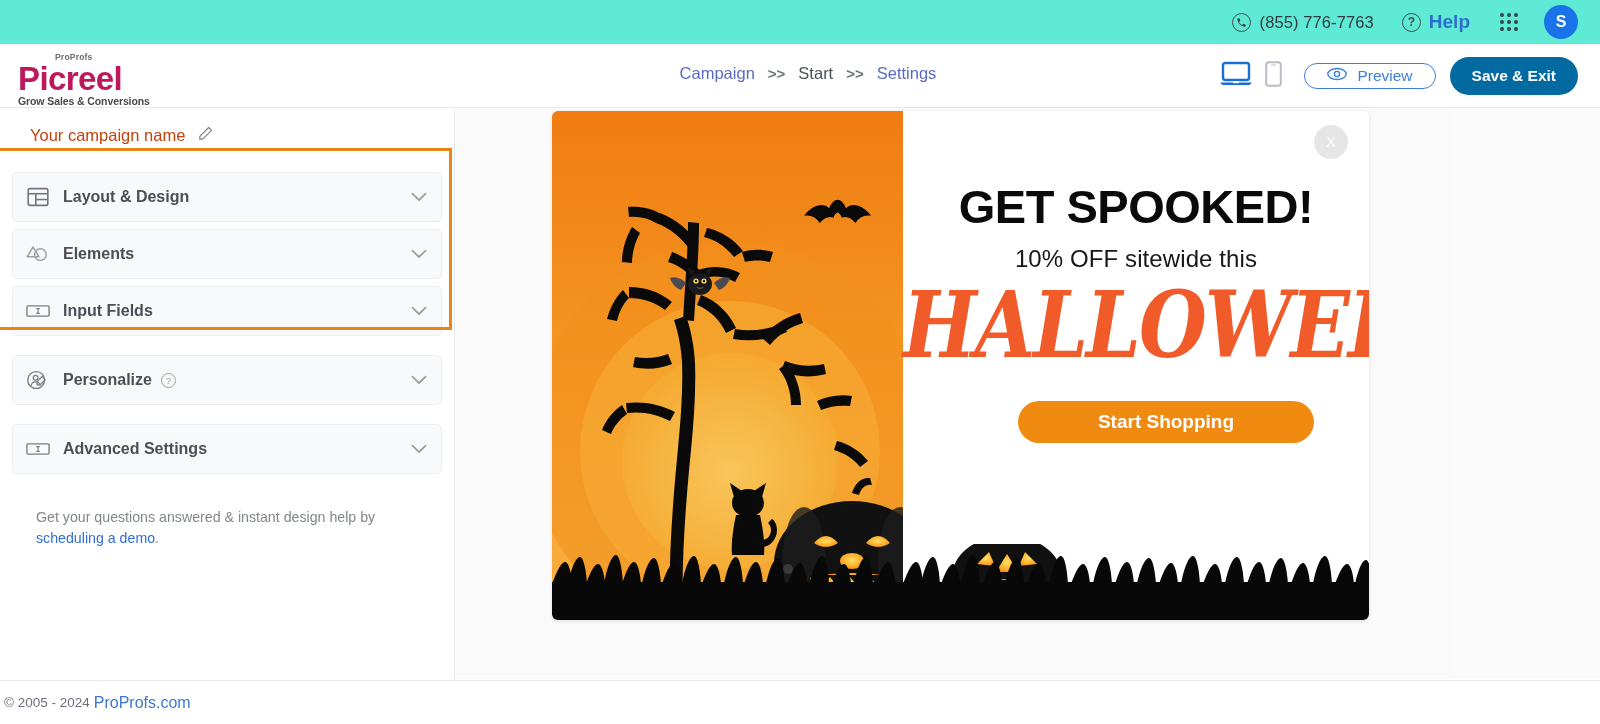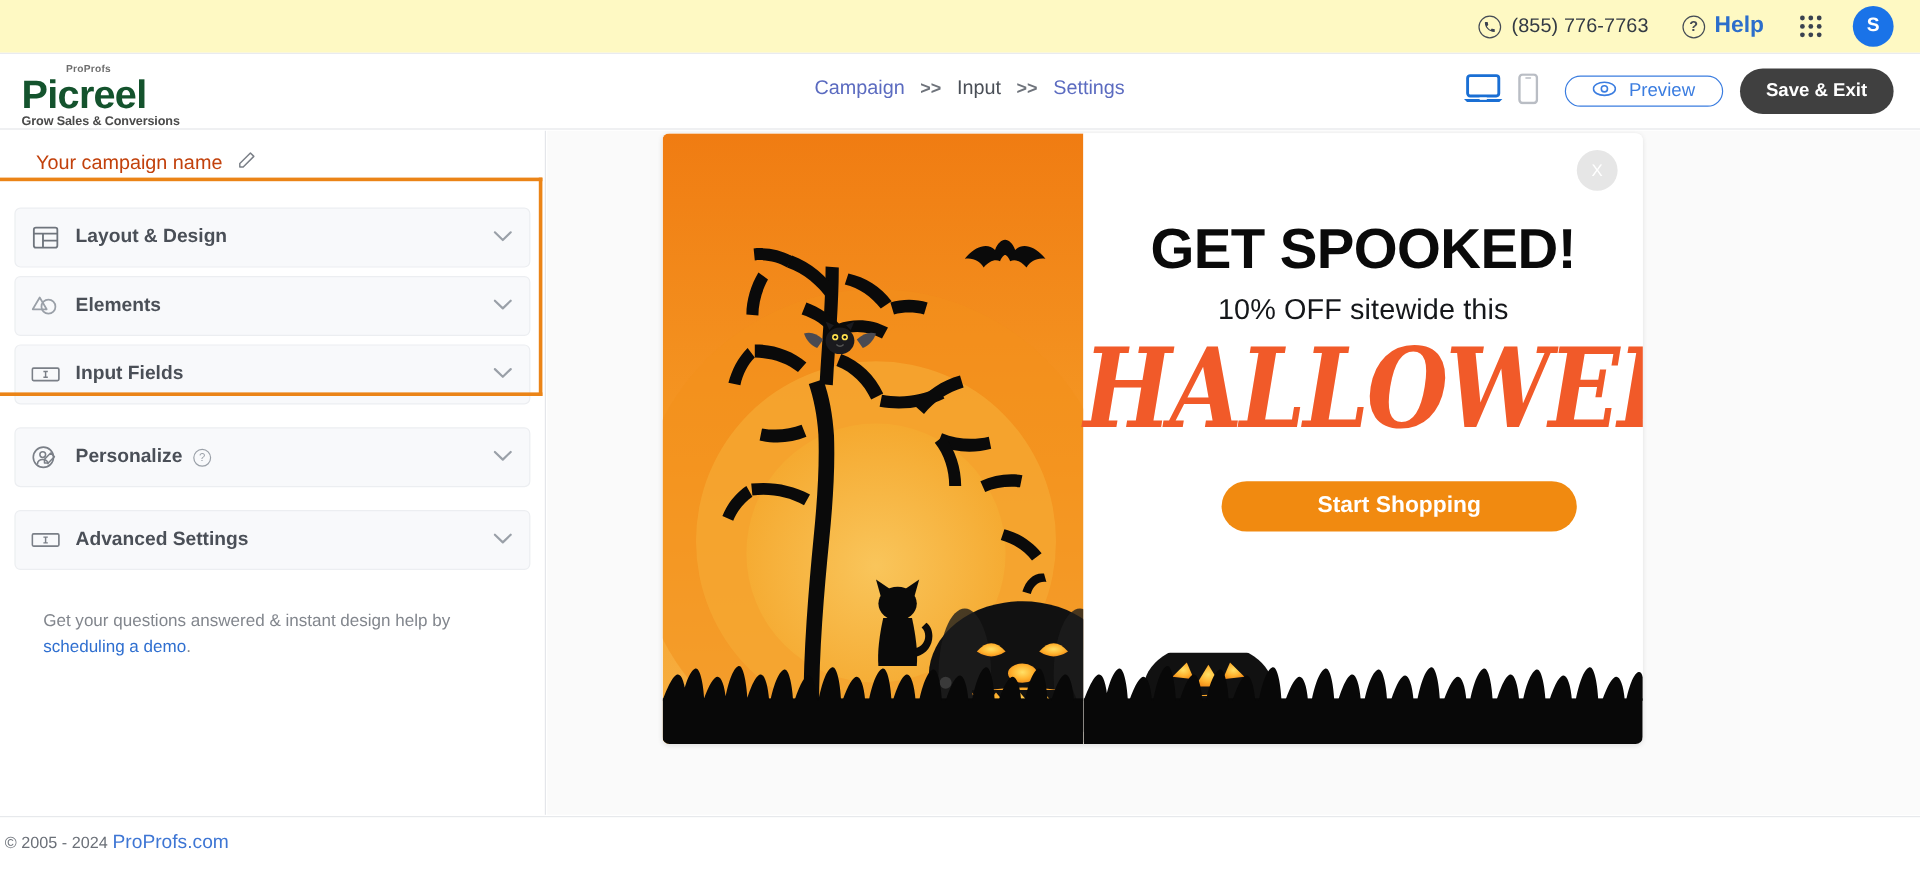--- a/index.html
+++ b/index.html
@@ -7,21 +7,21 @@
     width: 1600px; height: 724px;
     font-family: "Liberation Sans", sans-serif;
     background: #ffffff;
     overflow: hidden;
   }
   .app { position: relative; width: 1600px; height: 724px; background:#fff; }
 
   
   .utility-bar{
     position:absolute; top:0; left:0; width:1600px; height:44px;
-    background:#fef9c3; display:flex; align-items:center; justify-content:flex-end;
+    background:#5eead4; display:flex; align-items:center; justify-content:flex-end;
     padding-right:22px; gap:0px;
   }
   .phone-block{ display:flex; align-items:center; gap:9px; margin-right:28px; }
   .phone-num{ font-size:16.5px; color:#333a44; letter-spacing:0.1px; }
   .circ-ico{
     width:19px; height:19px; border-radius:50%; border:1.6px solid #444b55;
     display:flex; align-items:center; justify-content:center; flex:none;
   }
   .help-block{ display:flex; align-items:center; gap:8px; margin-right:30px; cursor:pointer;}
   .help-q{ width:19px;height:19px;border-radius:50%;border:1.6px solid #444b55;
@@ -36,21 +36,21 @@
   }
 
   
   .main-header{
     position:absolute; top:44px; left:0; width:1600px; height:64px;
     background:#fff; border-top:1px solid #e9ebef; border-bottom:1px solid #e4e6ea;
     display:flex; align-items:center;
   }
   .logo{ position:absolute; left:18px; top:52px; width:200px; }
   .logo-pro{ font-size:8.5px; color:#6e6e6e; font-weight:bold; letter-spacing:0.2px; line-height:10px;margin-left:37px;}
-  .logo-name{ font-size:33px; font-weight:bold; color:#14532d; line-height:33px; letter-spacing:-0.6px;}
+  .logo-name{ font-size:33px; font-weight:bold; color:#be185d; line-height:33px; letter-spacing:-0.6px;}
   .logo-tag{ font-size:10.5px; font-weight:bold; color:#4a4a4a; letter-spacing:-0.1px; line-height:13px;}
 
   .breadcrumb{
     position:absolute; left:16px; right:0; top:44px; height:58px;
     display:flex; align-items:center; justify-content:center; gap:13px; pointer-events:none;
   }
   .bc-link{ font-size:16.5px; color:#5b6bc0; cursor:pointer; pointer-events:auto;}
   .bc-cur{ font-size:16.5px; color:#4a4f57; pointer-events:auto;}
   .bc-sep{ font-size:15px; color:#6e737b; font-weight:bold;}
 
@@ -58,21 +58,21 @@
     position:absolute; right:22px; top:44px; height:64px; display:flex; align-items:center; gap:0;
   }
   .dev-desktop{ margin-right:12px; cursor:pointer; }
   .dev-mobile{ margin-right:22px; cursor:pointer; }
   .btn-preview{
     height:26px; padding:0 22px; border-radius:19px; border:1.4px solid #3b7de0;
     background:#fff; color:#3b7de0; font-size:15.5px; display:flex; align-items:center;
     gap:10px; cursor:pointer; margin-right:14px;
   }
   .btn-save{
-    height:38px; padding:0 22px; border-radius:19px; background:#404040;
+    height:38px; padding:0 22px; border-radius:19px; background:#0369a1;
     color:#fff; font-size:15.5px; font-weight:bold; display:flex; align-items:center;
     justify-content:flex-start; cursor:pointer;
   }
 
   
   .sidebar{
     position:absolute; left:0; top:109px; width:455px; height:570px;
     background:#fff; border-right:1px solid #e4e6ea;
   }
   .campaign-name{
@@ -195,21 +195,21 @@
 
   <div class="logo">
     <div class="logo-pro">ProProfs</div>
     <div class="logo-name">Picreel</div>
     <div class="logo-tag">Grow Sales &amp; Conversions</div>
   </div>
 
   <div class="breadcrumb">
     <span class="bc-link">Campaign</span>
     <span class="bc-sep">&gt;&gt;</span>
-    <span class="bc-cur">Input</span>
+    <span class="bc-cur">Start</span>
     <span class="bc-sep">&gt;&gt;</span>
     <span class="bc-link">Settings</span>
   </div>
 
   <div class="header-right">
     <span class="dev-desktop">
       <svg width="34" height="26" viewBox="0 0 34 26">
         <rect x="4" y="2" width="26" height="17" rx="2.2" fill="none" stroke="#1a6fd4" stroke-width="2.4"></rect>
         <path d="M1 21.5h32l-2.5 2.5H3.5z" fill="#1a6fd4"></path>
         <rect x="14" y="20.2" width="6" height="2" fill="#fff"></rect>

